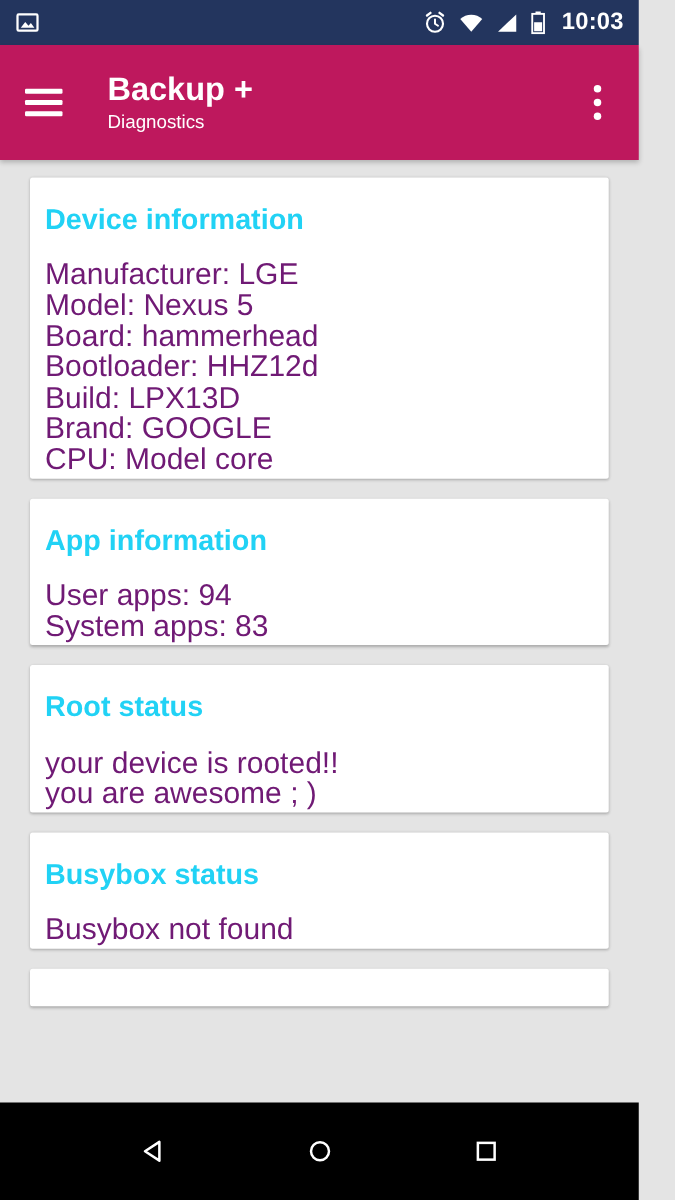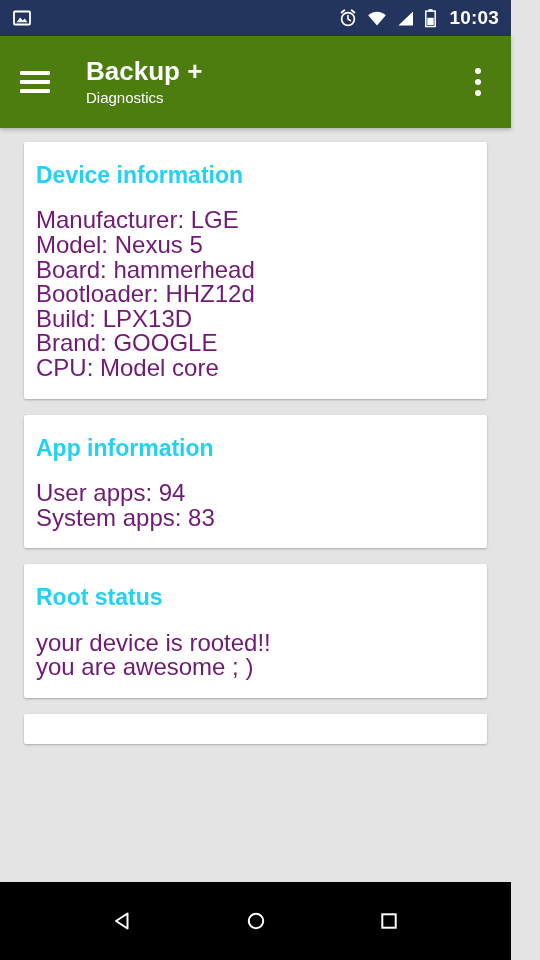--- a/index.html
+++ b/index.html
@@ -19,21 +19,21 @@
   .sb-left { display:flex; align-items:center; gap:8px; }
   .sb-right { margin-left:auto; display:flex; align-items:center; gap:9px; }
   .sb-clock {
     color:#ffffff; font-size:19px; font-weight:bold;
     letter-spacing:.2px; margin-left:3px;
   }
   .ic { display:block; }
 
   
   .appbar {
-    background:#4d7c0f; flex:0 0 92px;
+    background:#be185d; flex:0 0 92px;
     display:flex; align-items:center; padding:0 16px 0 20px;
     box-shadow:0 2px 4px rgba(0,0,0,.22);
     position:relative; z-index:3;
   }
   .hamburger {
     width:32px; height:32px; display:flex; flex-direction:column;
     justify-content:center; gap:5px; cursor:pointer; flex:0 0 32px;
   }
   .hamburger span { display:block; height:4px; background:#fff; border-radius:1px; width:30px; }
   .titles { margin-left:34px; display:flex; flex-direction:column; justify-content:center; }
@@ -42,21 +42,21 @@
   .overflow {
     margin-left:auto; width:34px; height:40px; display:flex; flex-direction:column;
     align-items:center; justify-content:center; gap:5px; cursor:pointer;
   }
   .overflow i { display:block; width:6px; height:6px; border-radius:50%; background:#fff; }
 
   
   .content { flex:1 1 auto; background:#e4e4e4; padding:14px 24px 0 24px; overflow:hidden; position:relative; }
   .card {
     background:#ffffff; border-radius:2px; margin-bottom:16px;
-    padding:20px 12px 18px 12px;
+    padding:20px 12px 2px 12px;
     box-shadow:0 1px 2px rgba(0,0,0,.17), 0 1px 3px rgba(0,0,0,.10);
   }
   .card-title {
     color:#21d2f5; font-size:23px; font-weight:bold;
     line-height:1.15; margin-bottom:20px;
   }
   .card-body { color:#701a75; font-size:24px; line-height:24.6px; }
   .card-body div { white-space:pre; }
   .card-stub { height:30px; padding:0; margin-bottom:0; }
 
@@ -143,20 +143,26 @@
     </div>
 
     <div class="card">
       <div class="card-title">Root status</div>
       <div class="card-body">
         <div>your device is rooted!!</div>
         <div>you are awesome ; )</div>
       </div>
     </div>
 
+    <div class="card">
+      <div class="card-title">Busybox status</div>
+      <div class="card-body">
+        <div>Busybox not found</div>
+      </div>
+    </div>
 
     <div class="card card-stub"></div>
 
   </div>
 
   <div class="navbar">
     <div class="nav-btn">
       <svg width="30" height="30" viewBox="0 0 30 30">
         <path d="M19.5 7.5 L19.5 22.5 L8 15 Z" fill="none" stroke="#fff" stroke-width="2" stroke-linejoin="round"></path>
       </svg>

